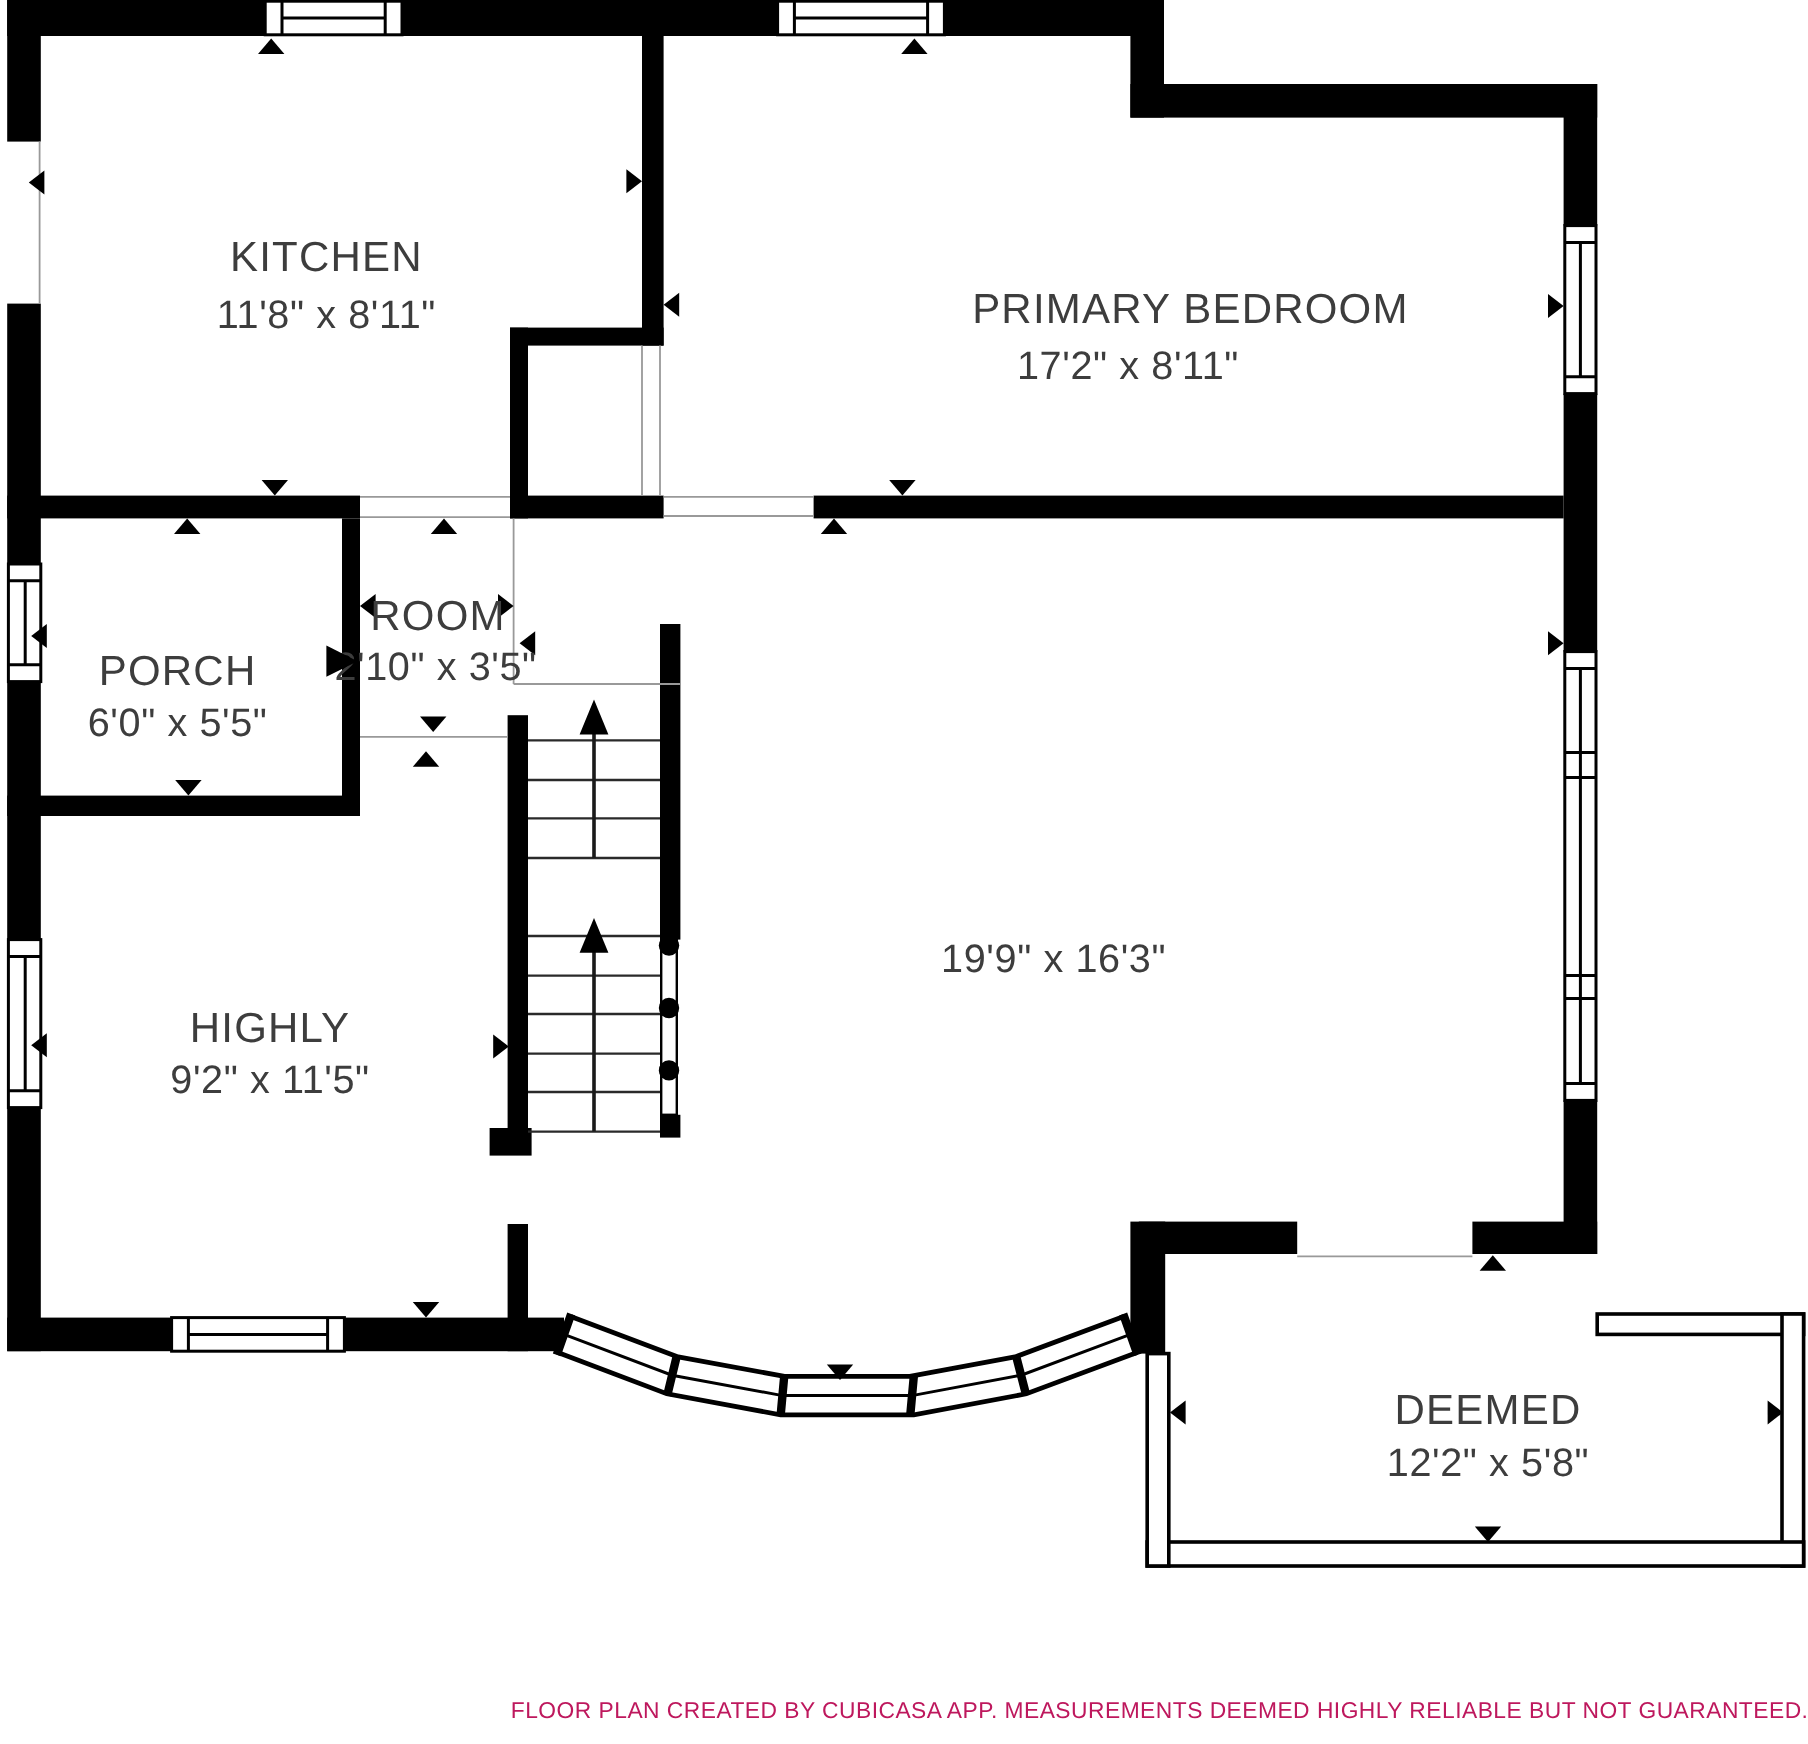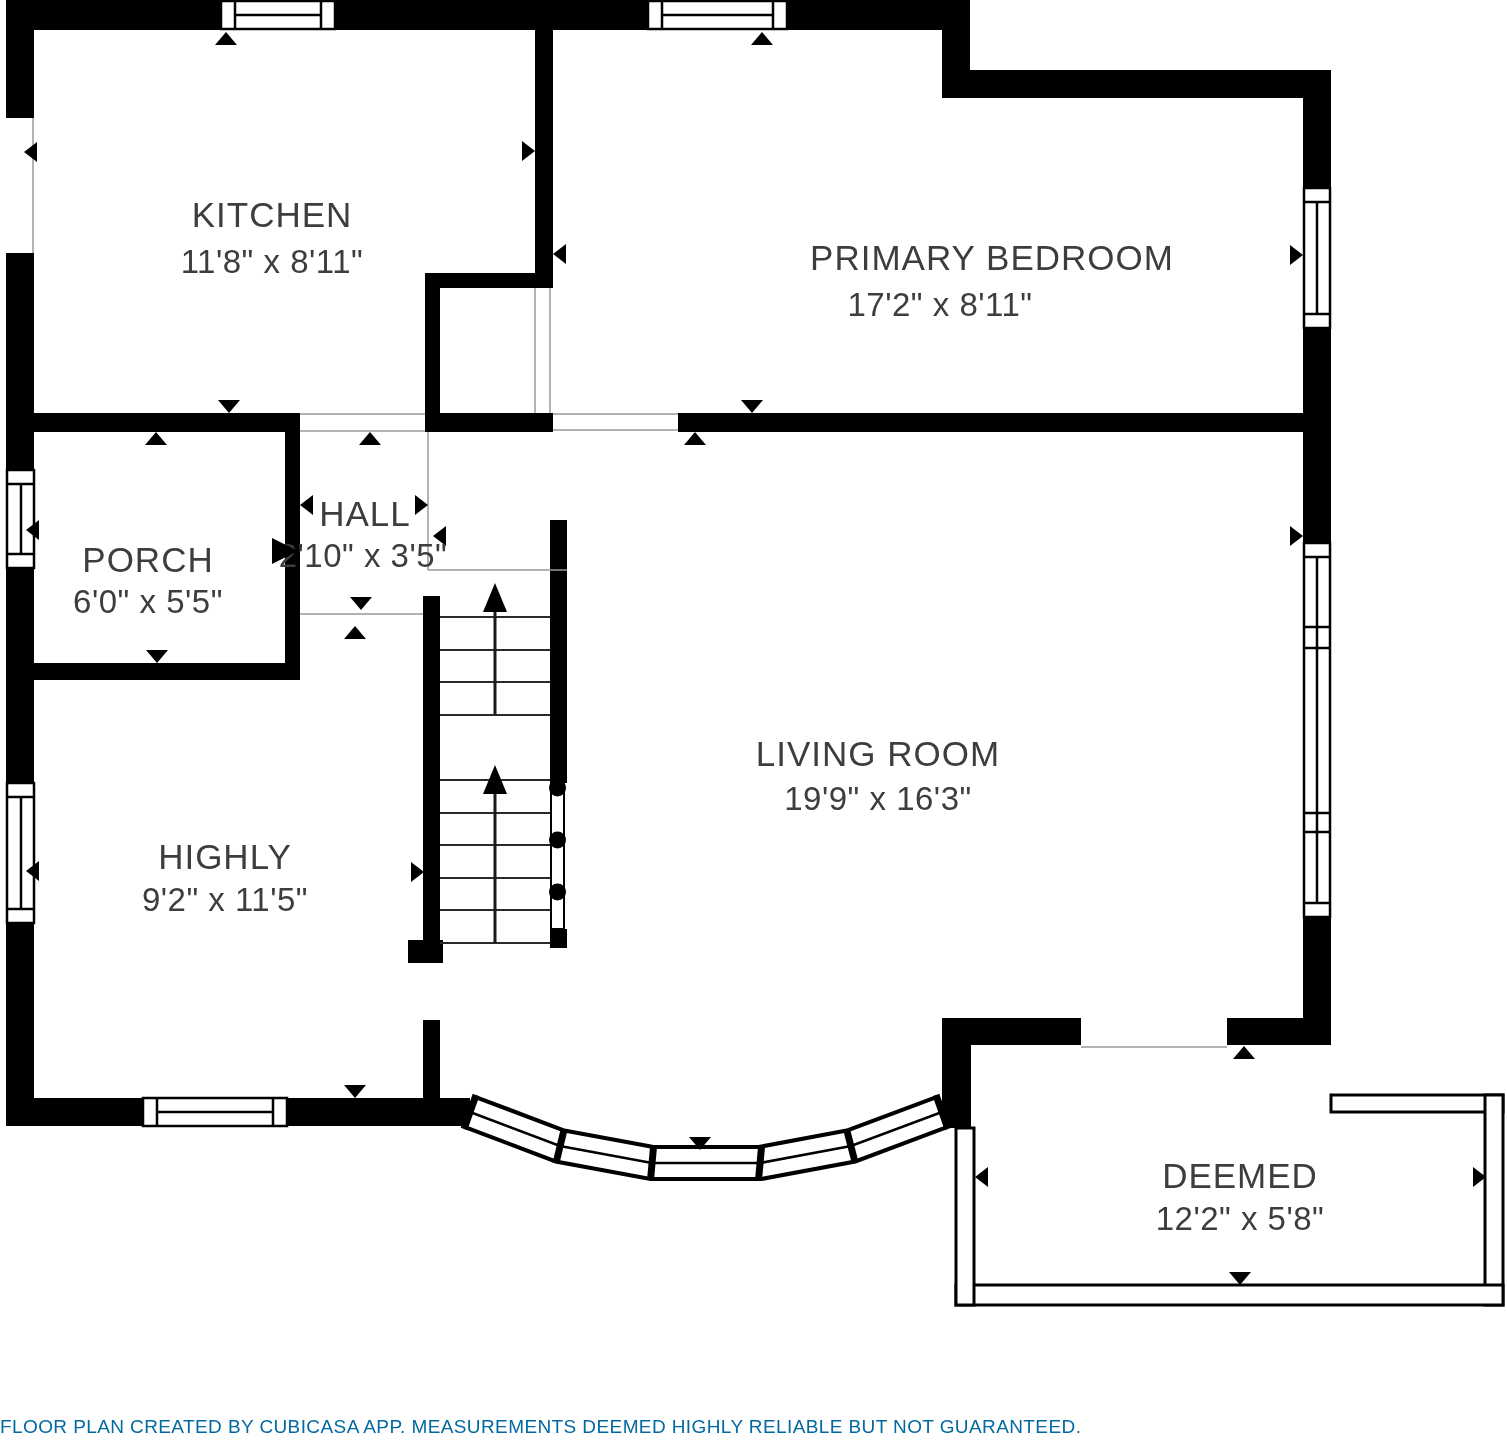--- a/index.html
+++ b/index.html
@@ -6,22 +6,22 @@
   #stage{position:relative;width:1507px;height:1453px;background:#fff;overflow:hidden;
          font-family:"Liberation Sans",sans-serif;}
   #plan-svg{position:absolute;left:0;top:0;z-index:1;}
   .rlabel{position:absolute;transform:translate(-50%,-50%);white-space:nowrap;
           color:#3d3d3d;z-index:2;}
   .rname{font-size:35px;letter-spacing:1px;}
   .rdims{font-size:33px;letter-spacing:0.5px;}
   .hall-arrow{position:absolute;left:272px;top:538px;width:0;height:0;z-index:3;
     border-top:13px solid transparent;border-bottom:13px solid transparent;
     border-left:26px solid #000;}
-  #footer-note{position:absolute;left:0;right:0;top:1416px;text-align:left;
-    font-size:19px;letter-spacing:0.4px;color:#0369a1;z-index:2;}
+  #footer-note{position:absolute;left:0;right:0;top:1416px;text-align:right;
+    font-size:19px;letter-spacing:0.4px;color:#be185d;z-index:2;}
 </style>
 </head>
 <body>
 
 <div id="stage">
 
   <svg id="plan-svg" width="1507" height="1453" viewBox="0 0 1507 1453">
 
     <g fill="#000">
 
@@ -173,30 +173,29 @@
       <polygon points="1229,1272 1251,1272 1240,1285"></polygon>
     </g>
   </svg>
 
   <div class="rlabel rname" style="left:272px;top:215px">KITCHEN</div>
   <div class="rlabel rdims" style="left:272px;top:262px">11'8" x 8'11"</div>
 
   <div class="rlabel rname" style="left:992px;top:258px">PRIMARY BEDROOM</div>
   <div class="rlabel rdims" style="left:940px;top:305px">17'2" x 8'11"</div>
 
-  <div class="rlabel rname" style="left:365px;top:514px">HALL</div>
+  <div class="rlabel rname" style="left:365px;top:514px">ROOM</div>
   <div class="rlabel rdims" style="left:363px;top:556px">2'10" x 3'5"</div>
 
   <div class="rlabel rname" style="left:148px;top:560px">PORCH</div>
   <div class="rlabel rdims" style="left:148px;top:602px">6'0" x 5'5"</div>
 
   <div class="rlabel rname" style="left:225px;top:857px">HIGHLY</div>
   <div class="rlabel rdims" style="left:225px;top:900px">9'2" x 11'5"</div>
 
-  <div class="rlabel rname" style="left:878px;top:754px">LIVING ROOM</div>
   <div class="rlabel rdims" style="left:878px;top:799px">19'9" x 16'3"</div>
 
   <div class="rlabel rname" style="left:1240px;top:1176px">DEEMED</div>
   <div class="rlabel rdims" style="left:1240px;top:1219px">12'2" x 5'8"</div>
 
   <div class="hall-arrow"></div>
 
   <div id="footer-note">FLOOR PLAN CREATED BY CUBICASA APP. MEASUREMENTS DEEMED HIGHLY RELIABLE BUT NOT GUARANTEED.</div>
 </div>
 

